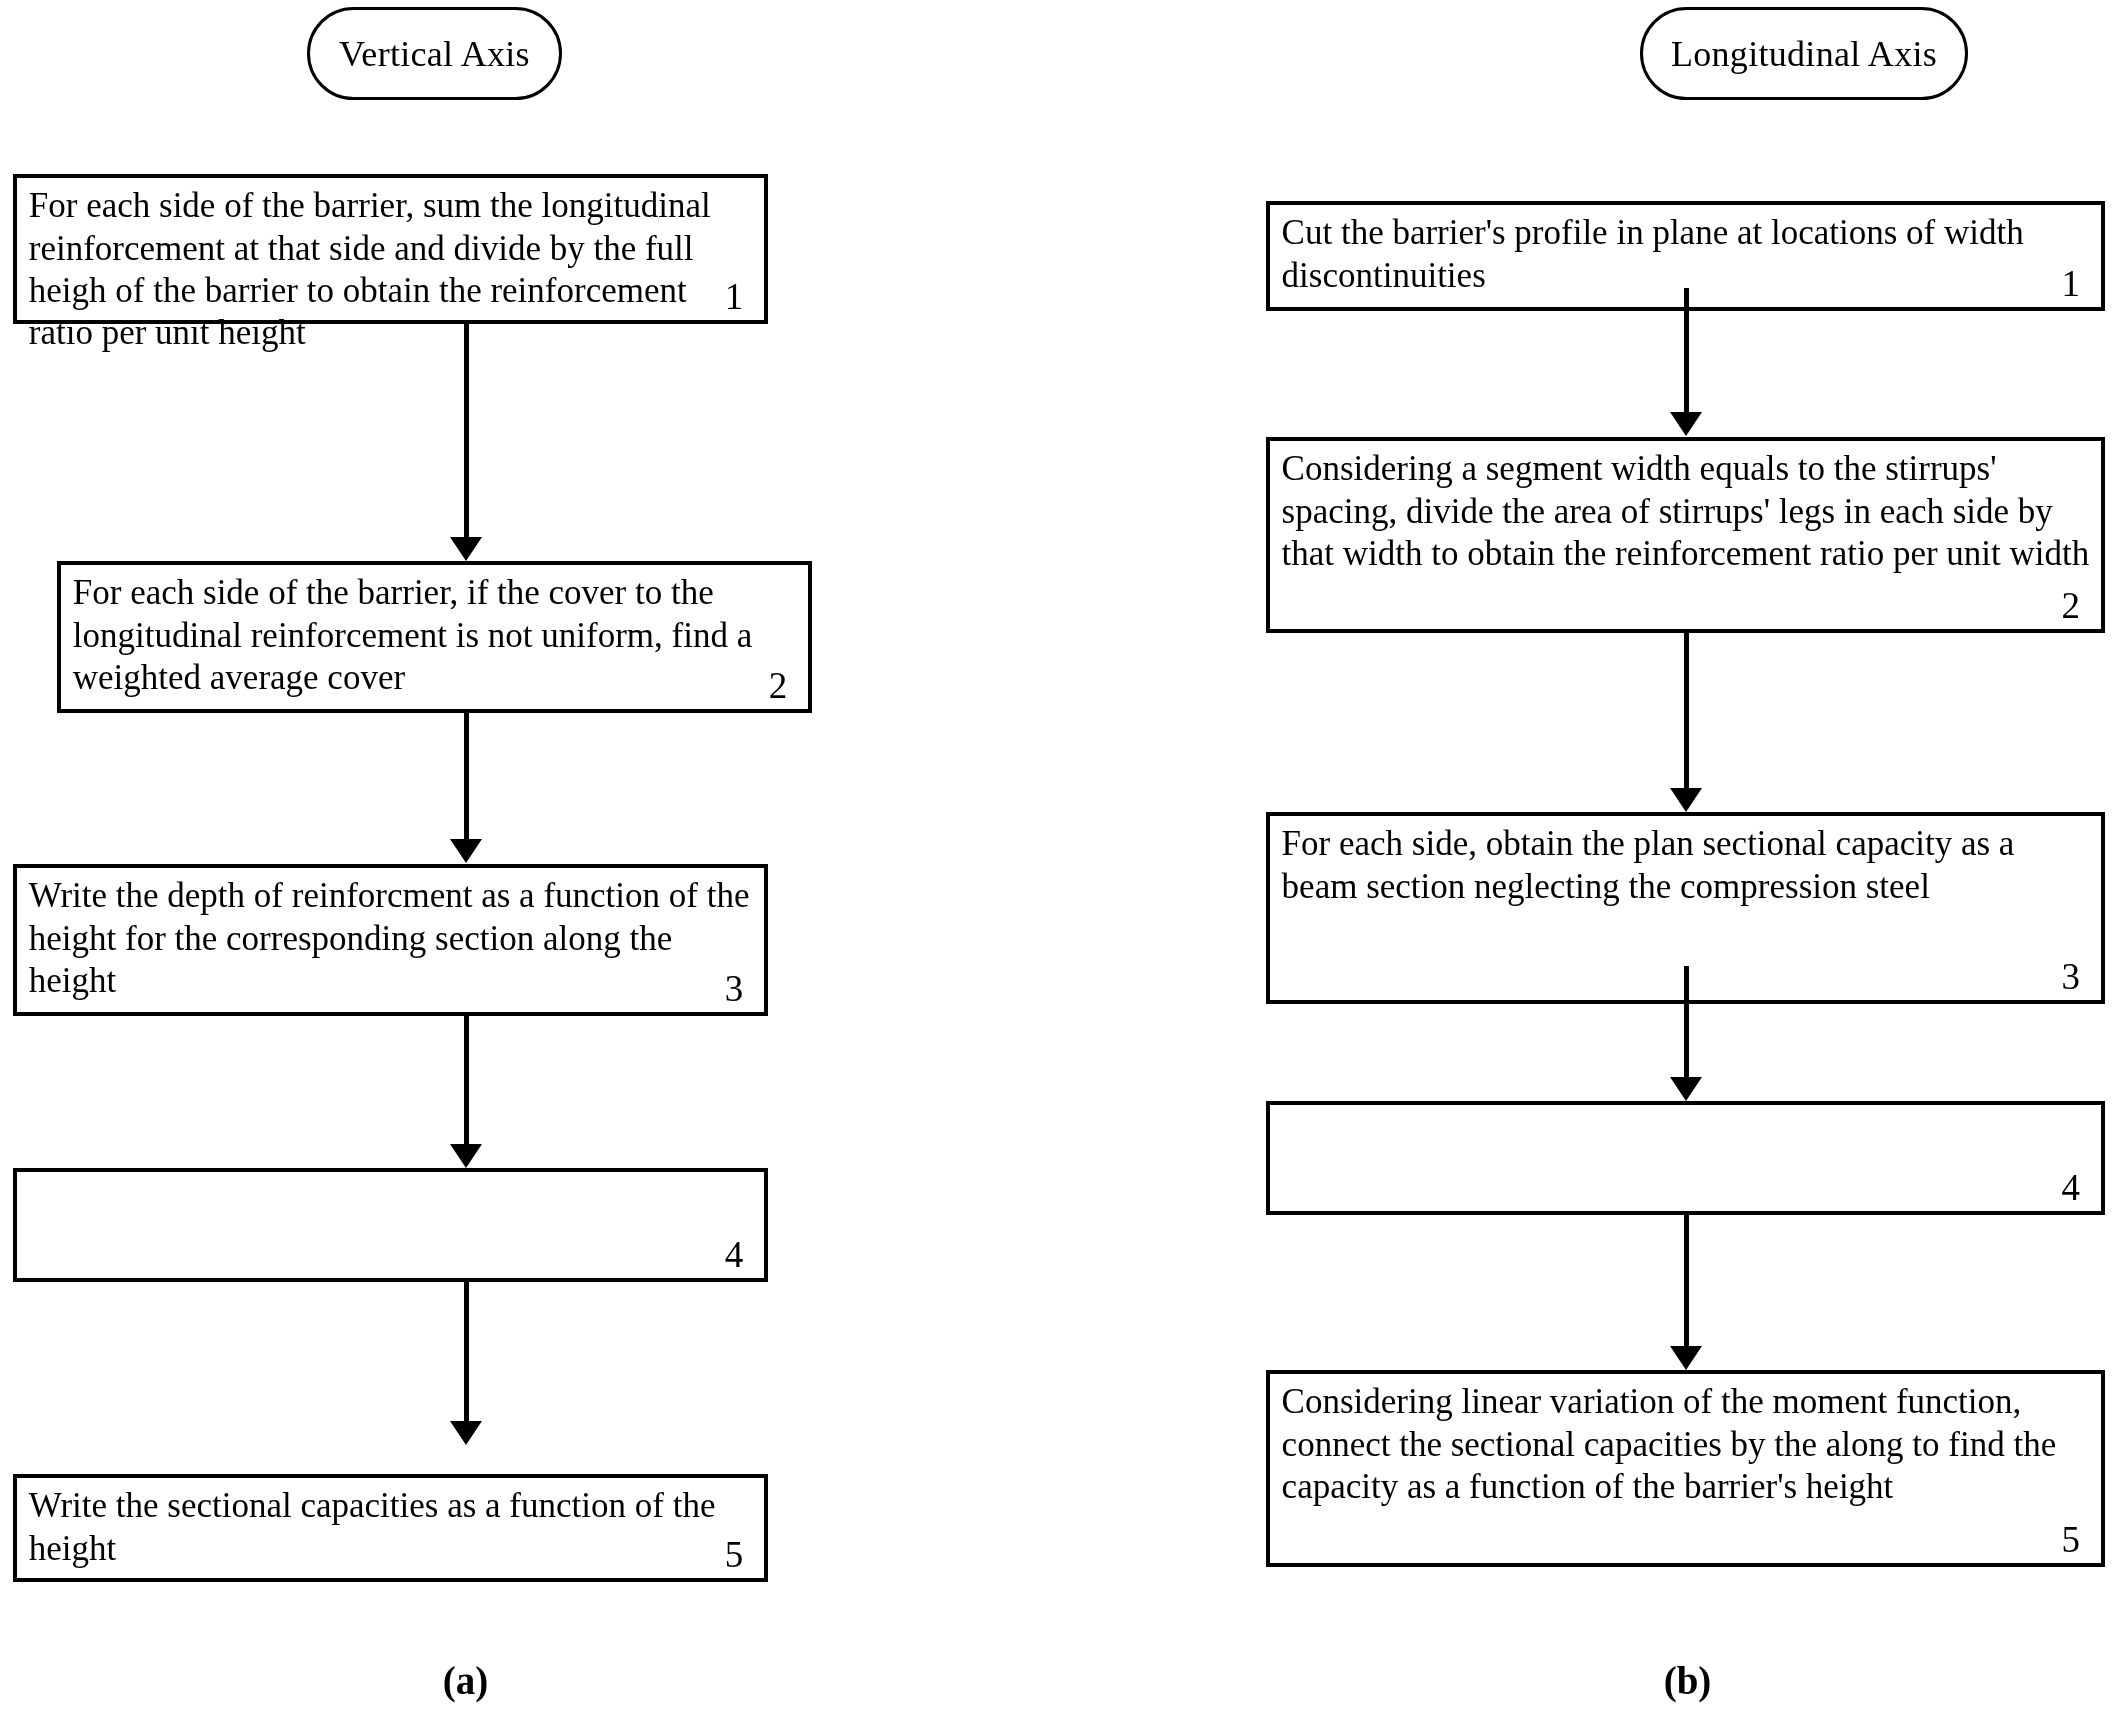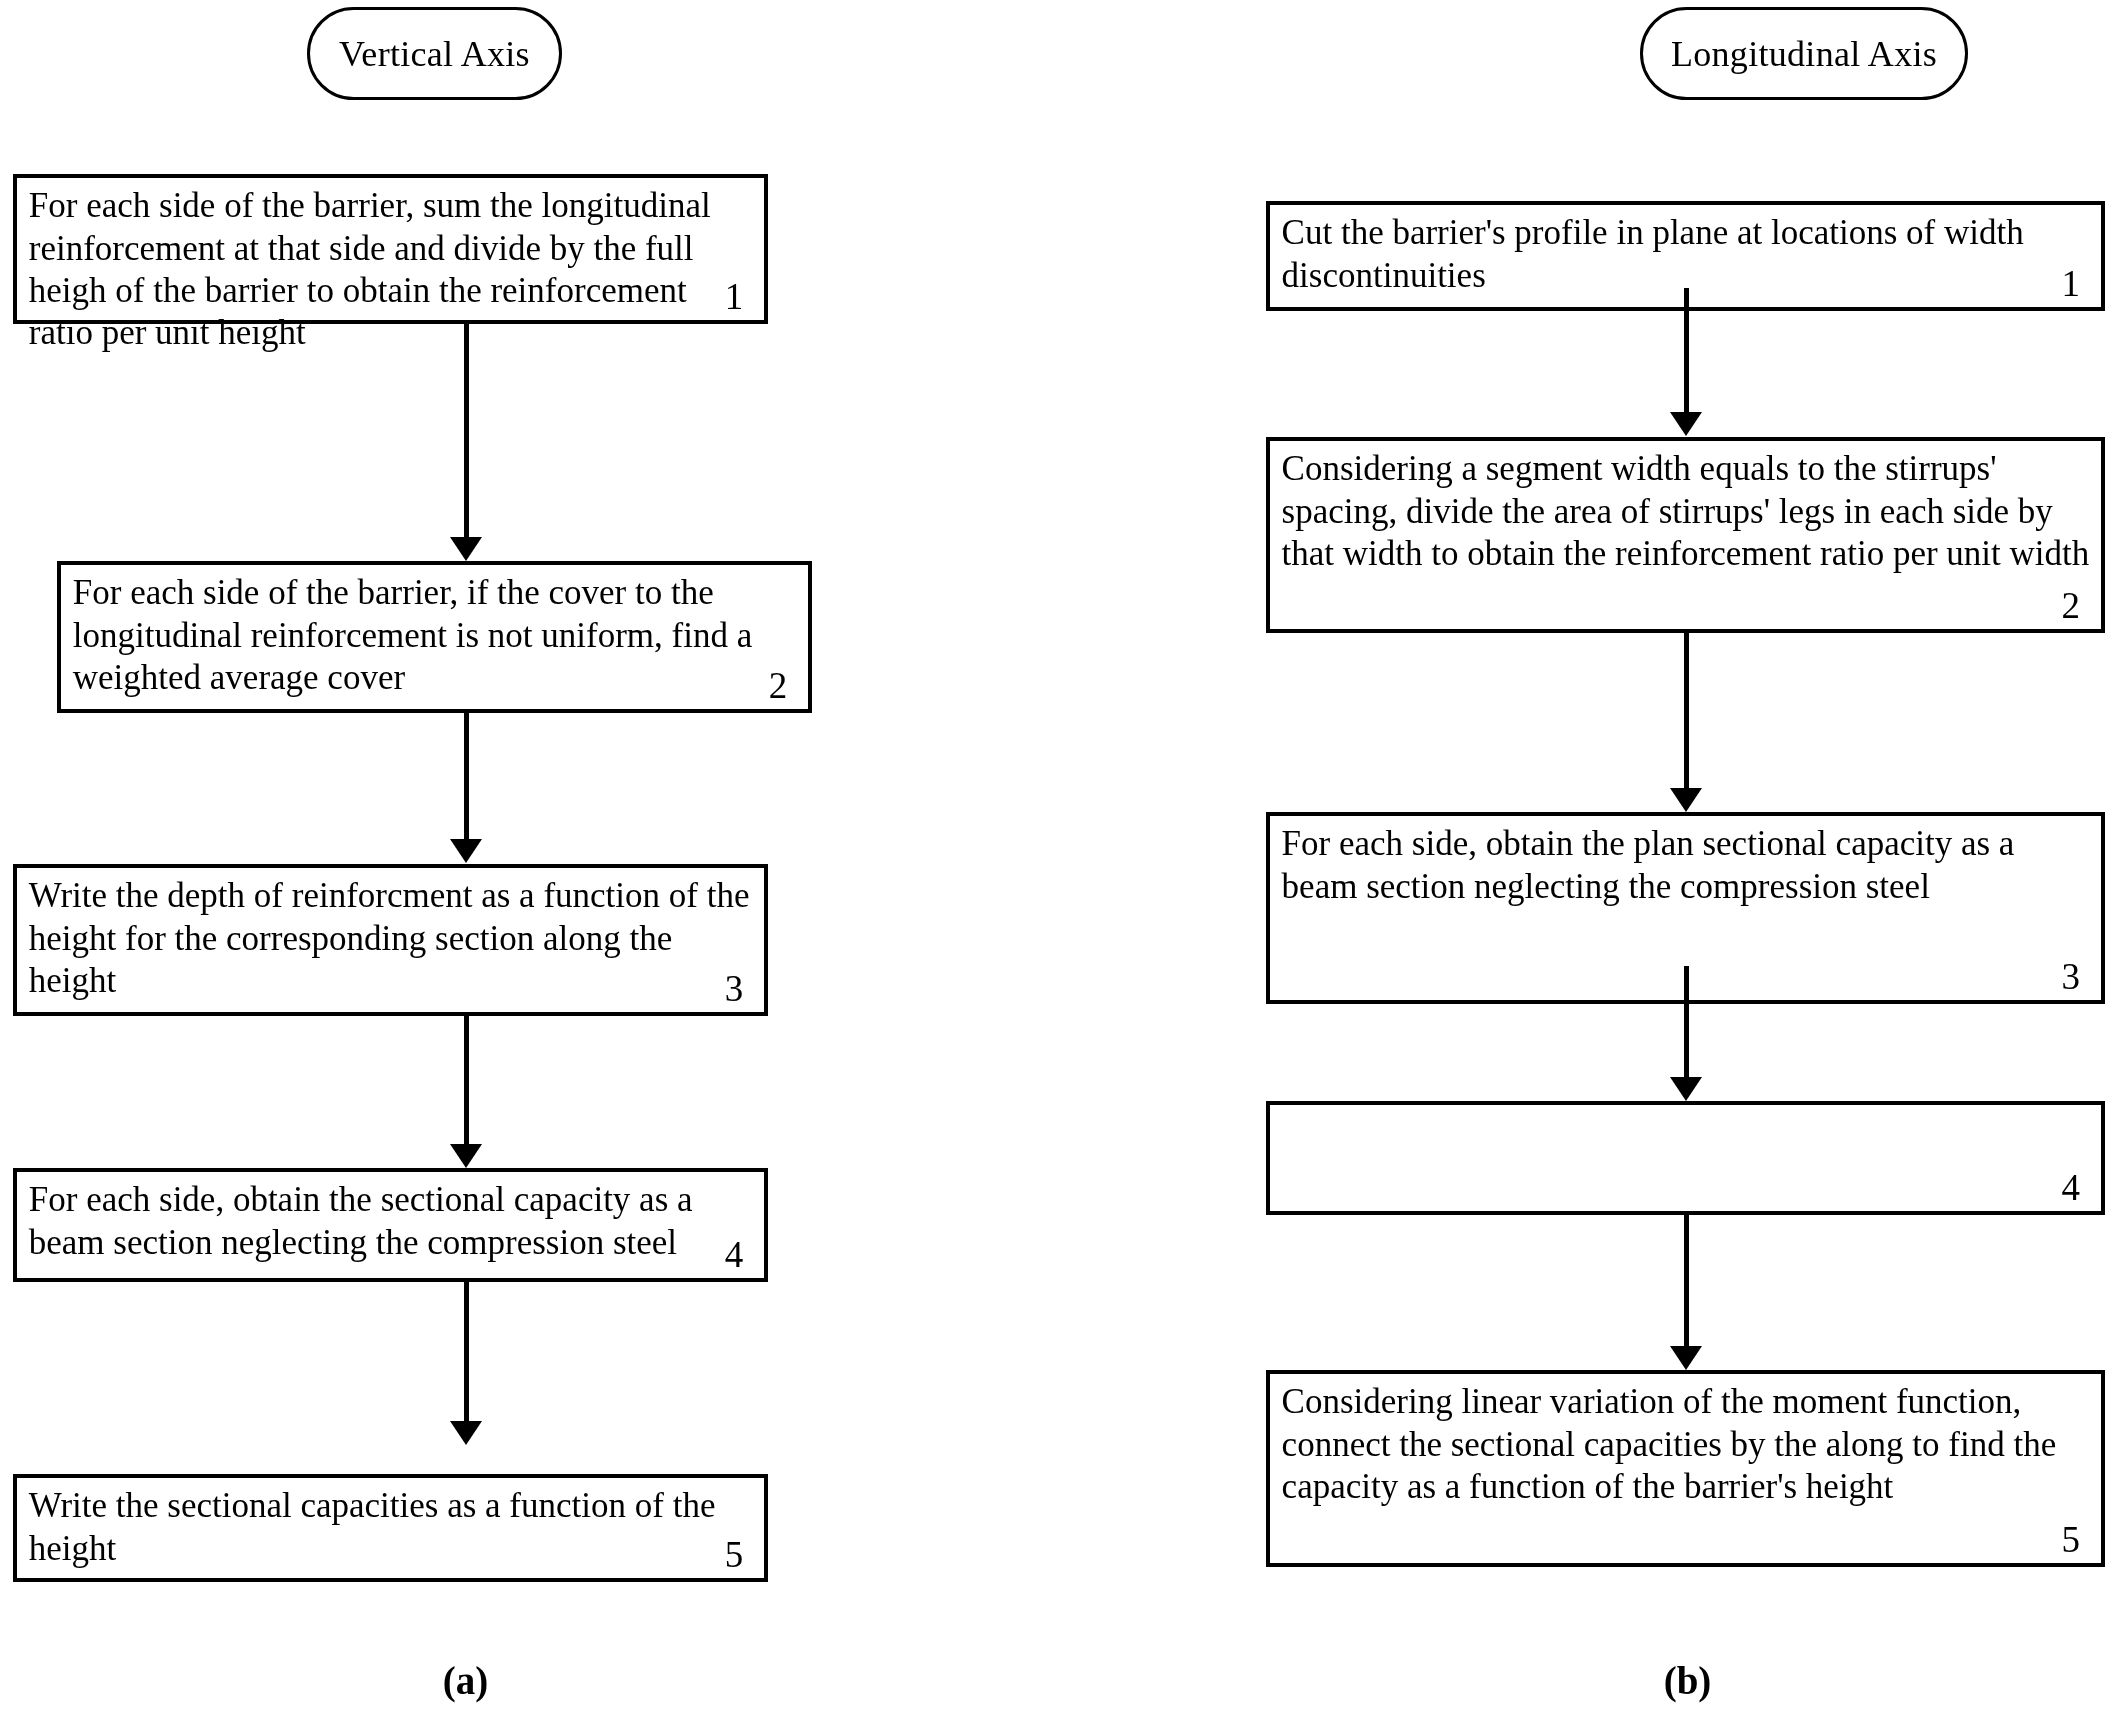--- a/index.html
+++ b/index.html
@@ -157,21 +157,20 @@
     </div>
     <div class="arrow arrow-2"></div>
 
     <div class="step-box box-3">
       <div class="step-text">Write the depth of reinforcment as a function of the height for the corresponding section along the height</div>
       <div class="step-num">3</div>
     </div>
     <div class="arrow arrow-3"></div>
 
     <div class="step-box box-4">
-      <div class="step-text">For each side, obtain the sectional capacity as a beam section neglecting the compression steel</div>
       <div class="step-num">4</div>
     </div>
     <div class="arrow arrow-4"></div>
 
     <div class="step-box box-5">
       <div class="step-text">Write the sectional capacities as a function of the height</div>
       <div class="step-num">5</div>
     </div>
 
     <div class="sub-caption">(a)</div>

